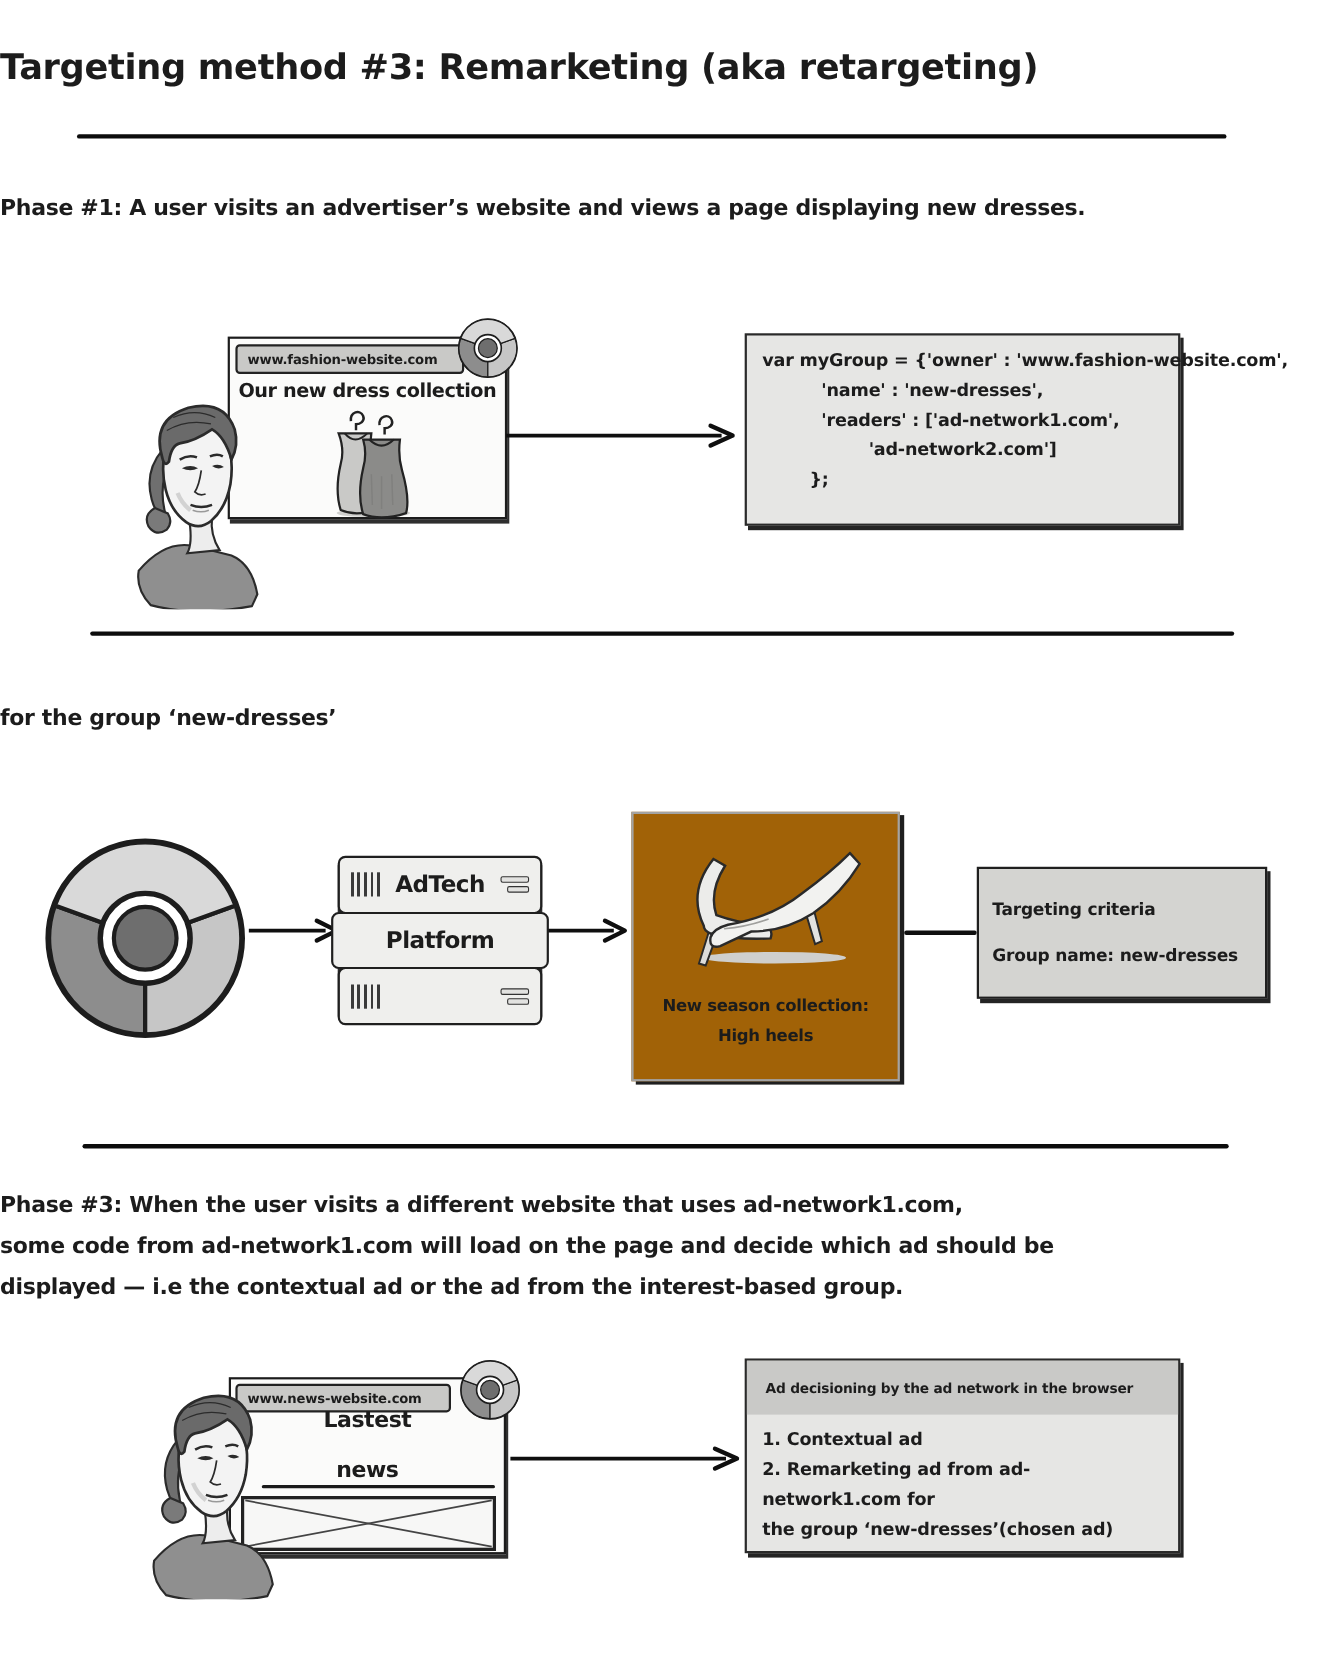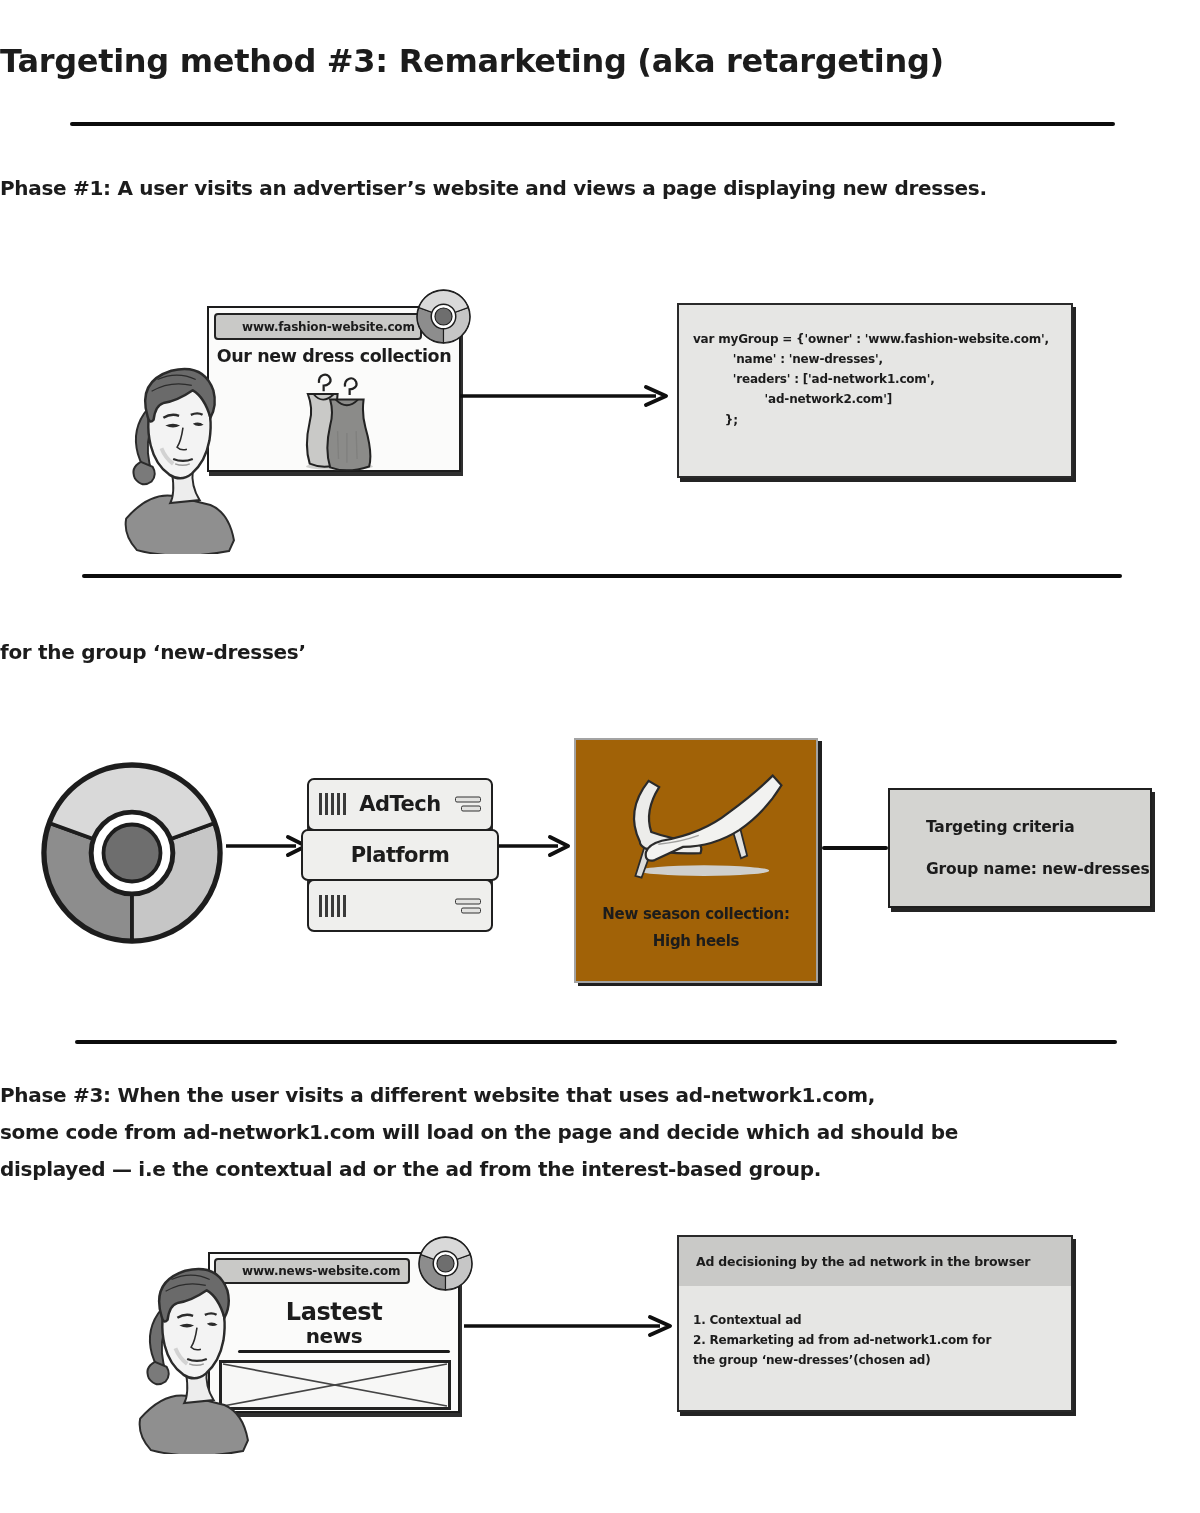--- a/index.html
+++ b/index.html
@@ -19,31 +19,31 @@
     position:relative;width:1200px;height:1513px;background:var(--paper);
     font-family:"DejaVu Sans",sans-serif;font-weight:700;color:var(--ink);
     overflow:hidden;
   }
   .center-line{position:absolute;left:0;width:100%;letter-spacing:-0.3px}
   .page-title{top:42px;font-size:32px}
   .phase-heading{font-size:20px}
   .divider{position:absolute;height:4px;background:#0c0c0c;border-radius:3px}
   
   .window{position:absolute;background:#fbfbfa;border:2.5px solid #1c1c1c;box-shadow:2px 4px 0 rgba(10,10,10,.85)}
-  .addr-bar{position:absolute;background:var(--strip-grey);border:2px solid #222;border-radius:4px;display:flex;align-items:center;padding-left:26px;font-size:12px;letter-spacing:-0.2px}
+  .addr-bar{position:absolute;background:var(--strip-grey);border:2px solid #222;border-radius:4px;display:flex;align-items:center;padding-left:9px;font-size:12px;letter-spacing:-0.2px}
   .chrome-badge{position:absolute;z-index:5}
   .win-headline{position:absolute;width:100%;text-align:center;letter-spacing:-0.4px}
   
   .info-box{position:absolute;border:2.5px solid #2a2a2a;box-shadow:3px 4px 0 rgba(12,12,12,.9);background:var(--code-bg)}
   .info-box .box-header{background:var(--strip-grey);display:flex;align-items:center;padding:0 17px;font-size:12.5px;letter-spacing:-0.2px}
-  .info-box .box-body{padding:24px 14px;font-size:12px;line-height:1.68;letter-spacing:-0.2px}
+  .info-box .box-body{padding:10px 14px;font-size:16px;line-height:1.68;letter-spacing:-0.2px}
   .code-text{white-space:pre}
   .prelines{white-space:pre-line;font-size:13px;line-height:1.95}
   .grey-box{position:absolute;background:var(--panel-grey);border:2.5px solid #1f1f1f;box-shadow:3px 4px 0 rgba(12,12,12,.9);
-    display:flex;flex-direction:column;justify-content:center;gap:24px;padding-left:36px;font-size:15.5px;letter-spacing:-0.2px}
+    display:flex;flex-direction:column;justify-content:center;gap:24px;padding-left:12px;font-size:15.5px;letter-spacing:-0.2px}
   
   .arrow{position:absolute}
   .plain-line{position:absolute;height:3.5px;background:#0f0f0f;border-radius:2px}
   
   .server-stack{position:absolute;left:307px;top:779px;width:186px;height:152px;background:#2f2f2f;border-radius:8px;display:flex;flex-direction:column}
   .server-row{flex:1;background:#efefed;border:2.5px solid #1f1f1f;border-radius:7px;position:relative;display:flex;align-items:center;justify-content:center;margin:-1px 0;font-size:21px;letter-spacing:-0.5px}
   .server-row.overhang{margin-left:-6px;margin-right:-6px;z-index:2}
   .vents{position:absolute;left:10px;top:50%;transform:translateY(-50%);width:30px;height:22px;
     background:repeating-linear-gradient(90deg,#3a3a3a 0 2.5px,transparent 2.5px 6px)}
   .drives{position:absolute;right:10px;top:50%;transform:translateY(-50%);display:flex;flex-direction:column;gap:3px}
@@ -193,21 +193,21 @@
 
   <div class="divider" style="left:75px;top:1040px;width:1042px"></div>
   <div class="center-line phase-heading" style="top:1083px">Phase #3: When the user visits a different website that uses ad-network1.com,</div>
   <div class="center-line phase-heading" style="top:1120px">some code from ad-network1.com will load on the page and decide which ad should be</div>
   <div class="center-line phase-heading" style="top:1157px">displayed — i.e the contextual ad or the ad from the interest-based group.</div>
 
   <div class="window" style="left:208px;top:1252px;width:252px;height:161px">
     <div class="addr-bar" style="left:4px;top:4px;width:196px;height:26px">
       <span>www.news-website.com</span>
     </div>
-    <div class="win-headline" style="top:44px;font-size:24px">Lastest</div>
+    <div class="win-headline" style="top:24px;font-size:20px">Lastest</div>
     <div class="win-headline" style="top:70px;font-size:20px">news</div>
     <div class="underline" style="left:28px;top:96px;width:212px"></div>
     <svg class="figure" style="left:9px;top:106px;width:232px;height:50px" viewBox="0 0 232 50" preserveAspectRatio="none">
       <rect x="1.5" y="1.5" width="229" height="47" fill="#f7f7f6" stroke="#222" stroke-width="3"></rect>
       <line x1="4" y1="4" x2="228" y2="46" stroke="#444" stroke-width="1.6"></line>
       <line x1="228" y1="4" x2="4" y2="46" stroke="#444" stroke-width="1.6"></line>
     </svg>
   </div>
   <svg class="chrome-badge" style="left:417px;top:1235px" width="57" height="57">
       <use href="#chrome-logo"></use>

